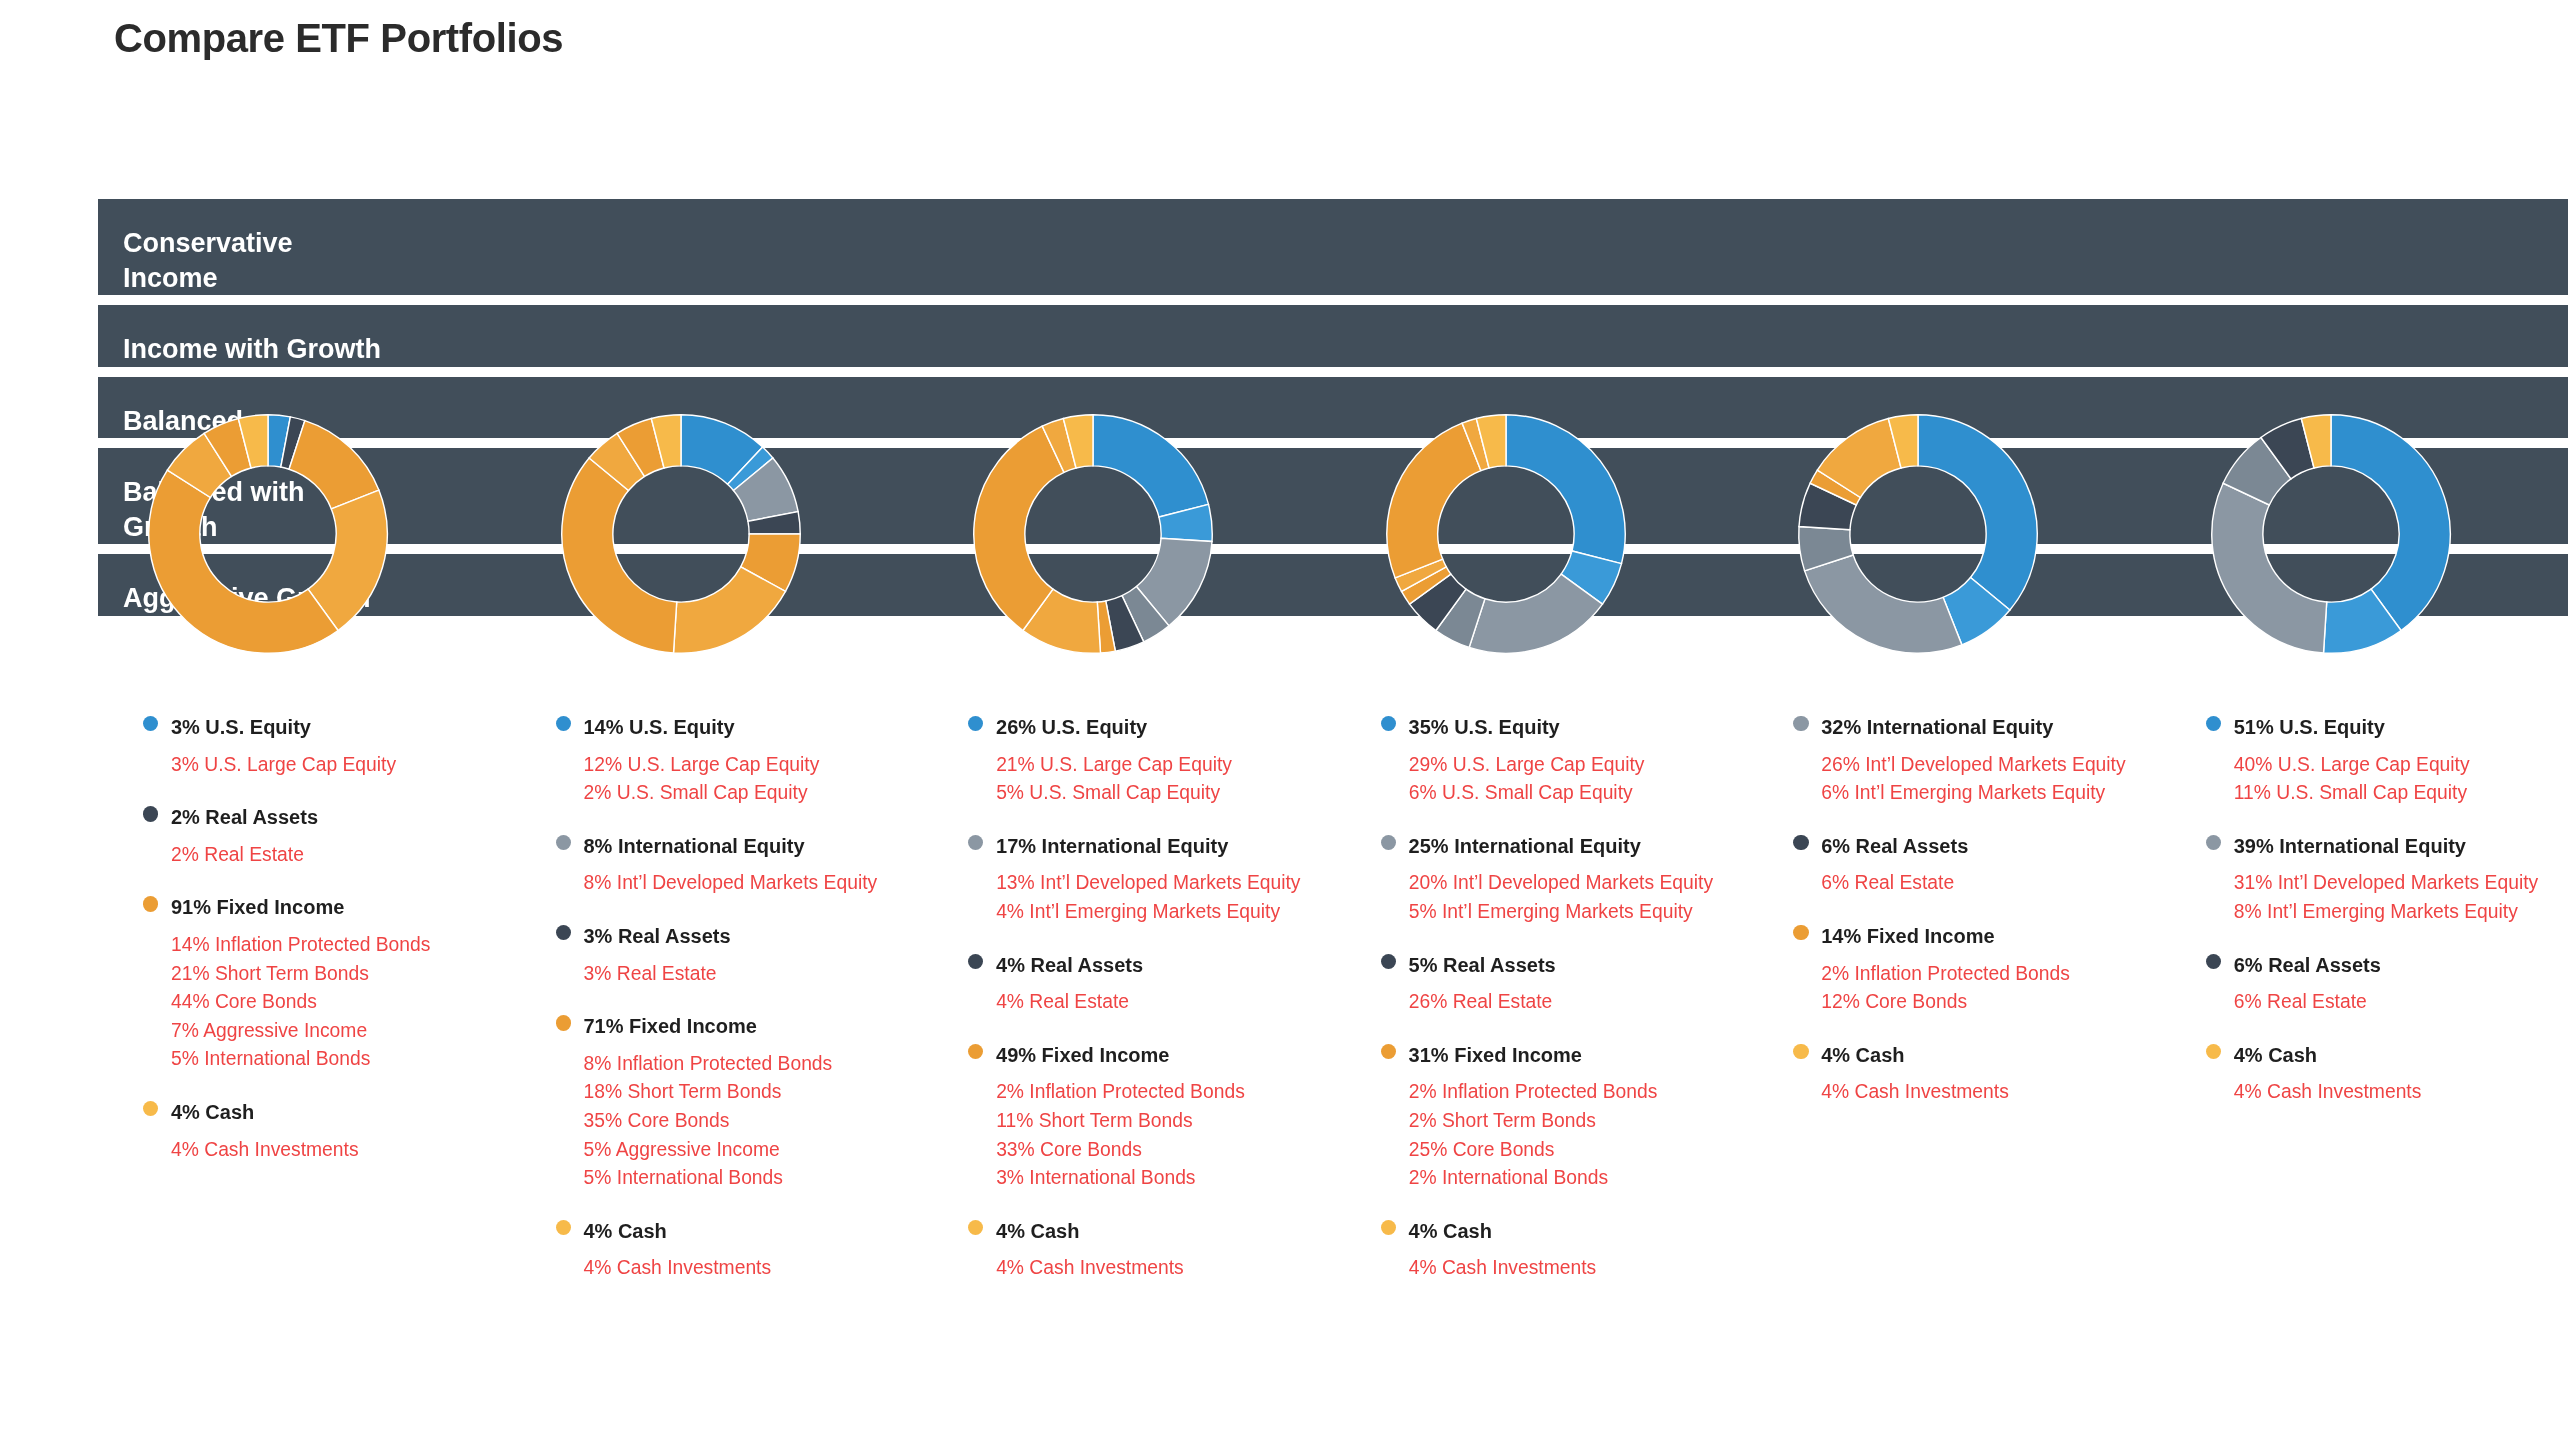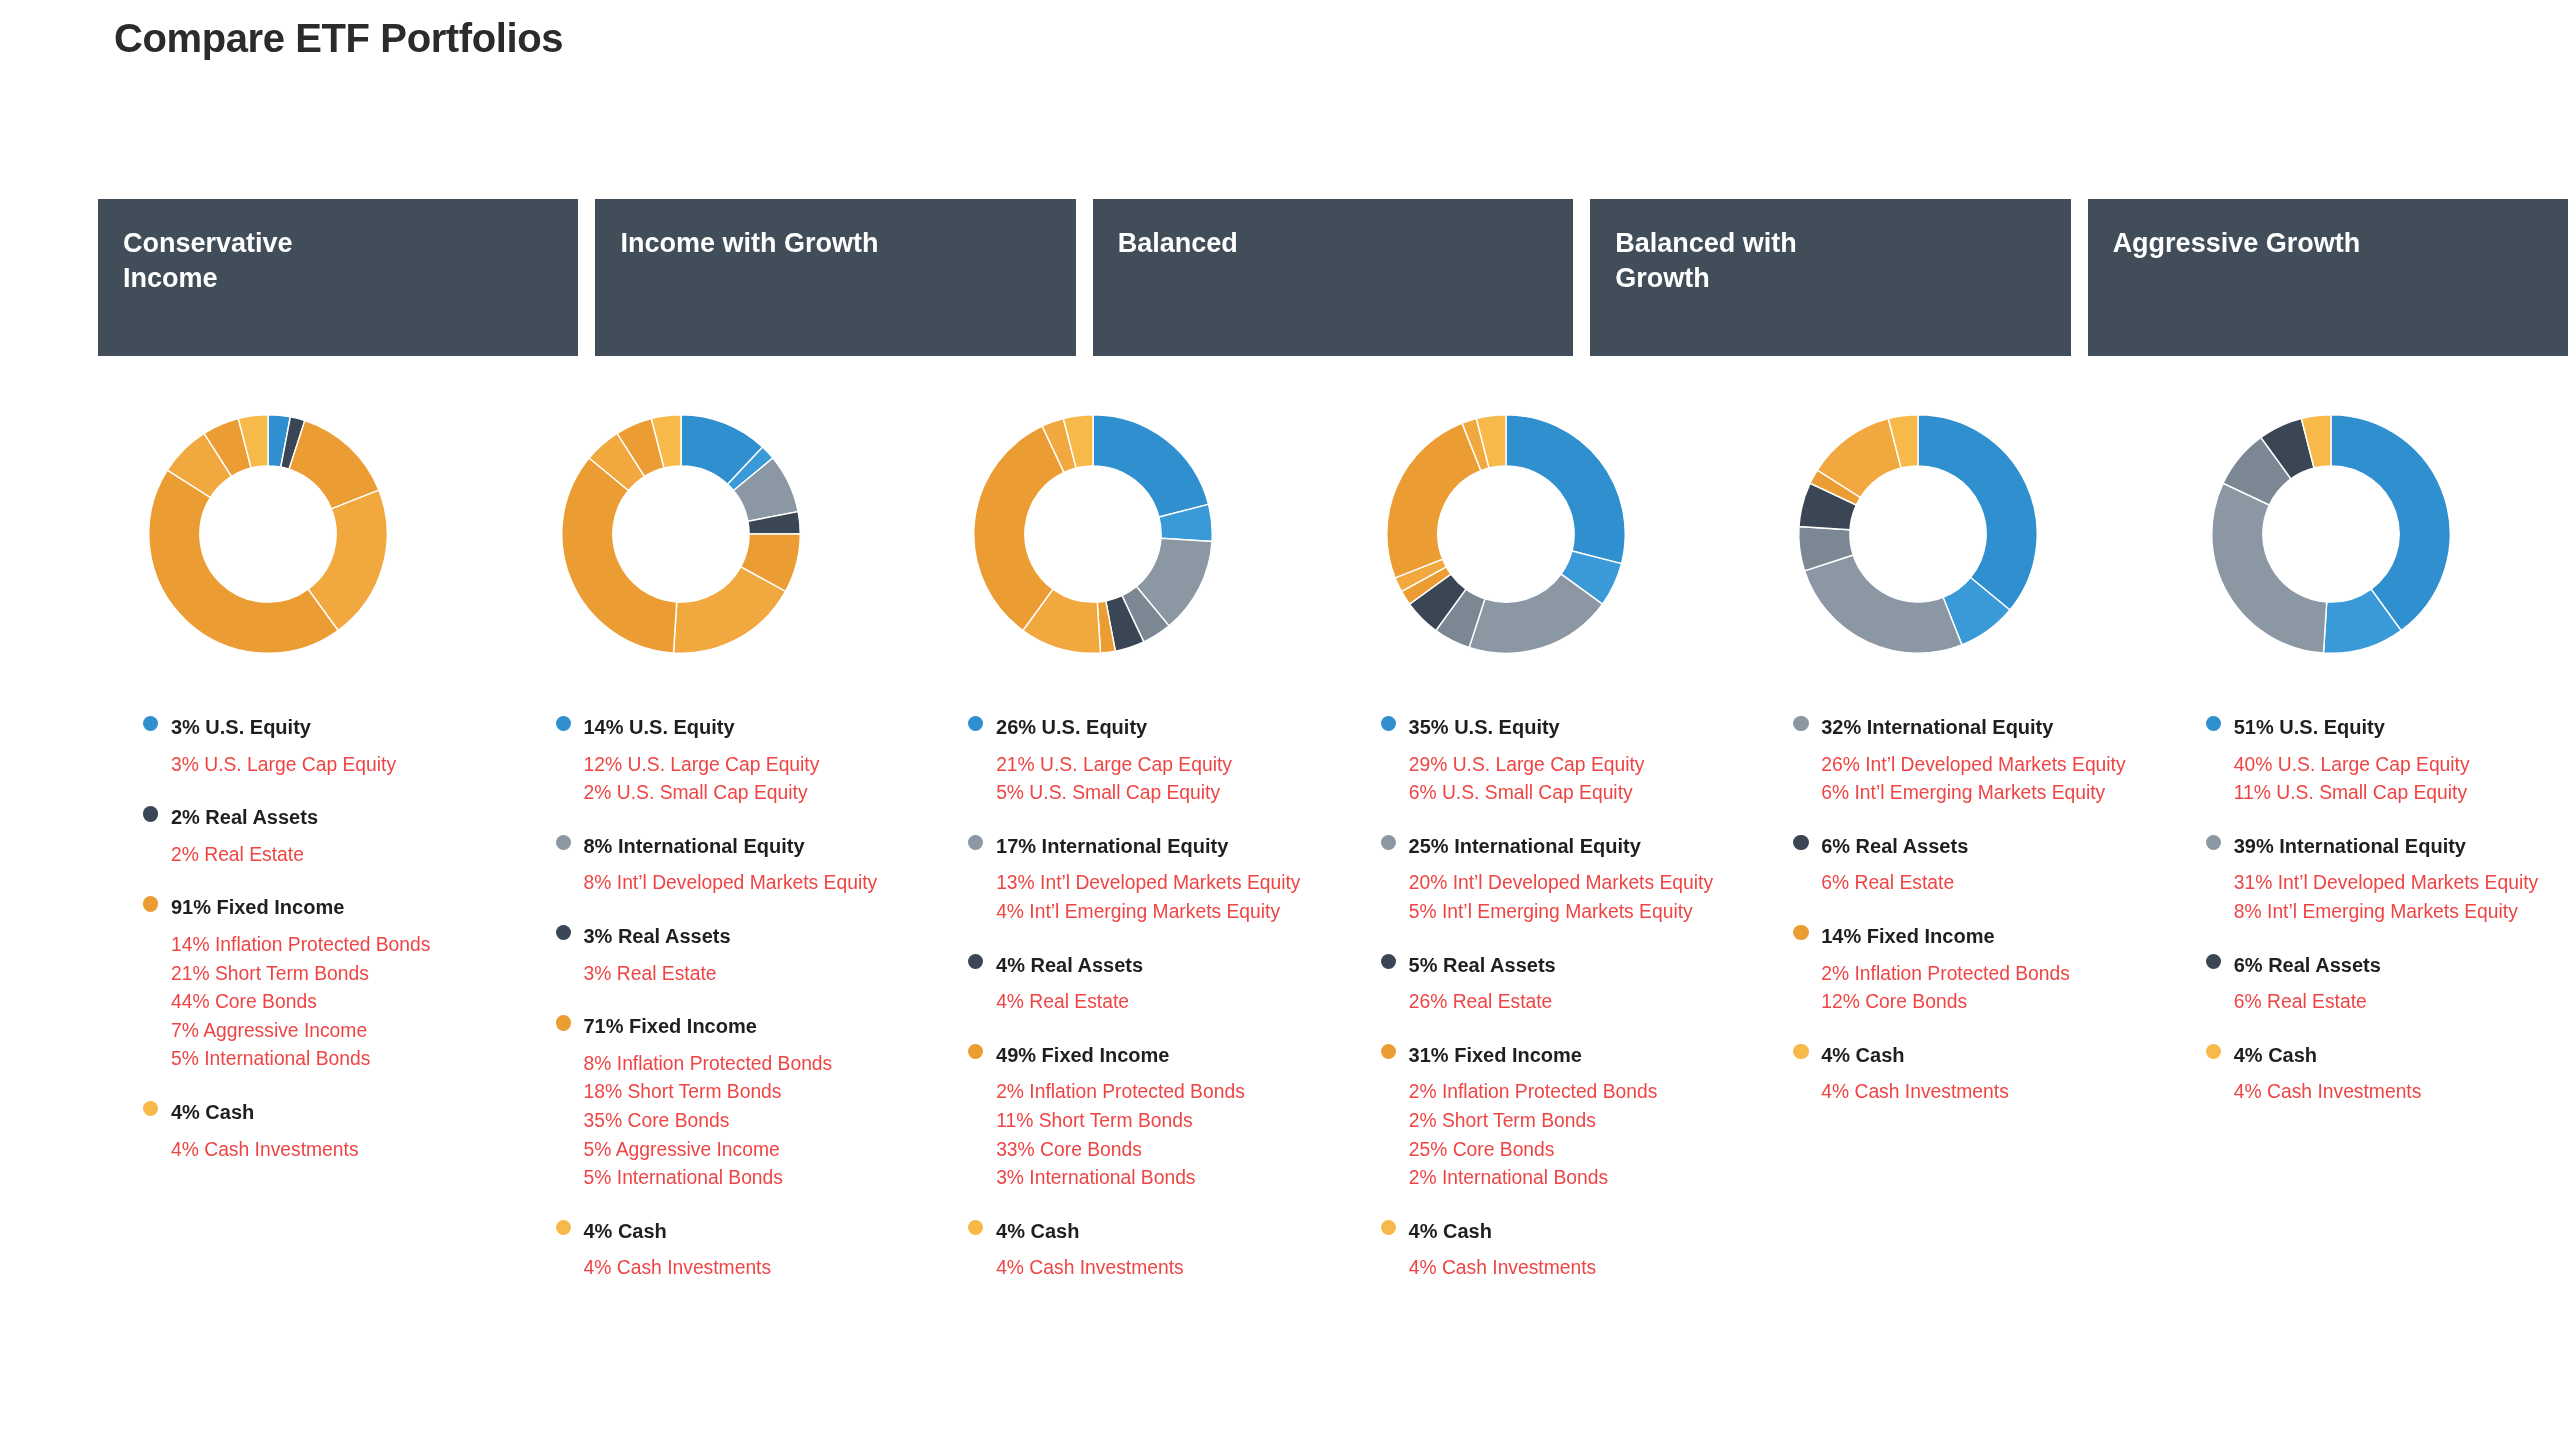--- a/index.html
+++ b/index.html
@@ -20,21 +20,21 @@
   }
   .page-subtitle {
     position: absolute; left: 90px; top: 110px;
     font-size: 27px; font-weight: 400; color: #2b2b2b;
   }
 
   
   .header-row {
     position: absolute; left: 74px; top: 199px;
     width: 2470px; height: 157px;
-    display: flex; gap: 17px;
+    display: flex; gap: 10px; flex-direction: column;
   }
   .header-cell {
     flex: 1 1 0;
     background: #414e5a;
     padding: 27px 25px 0 25px;
   }
   .header-cell-label {
     color: #ffffff;
     font-size: 27px; font-weight: 700;
     line-height: 1.28;

